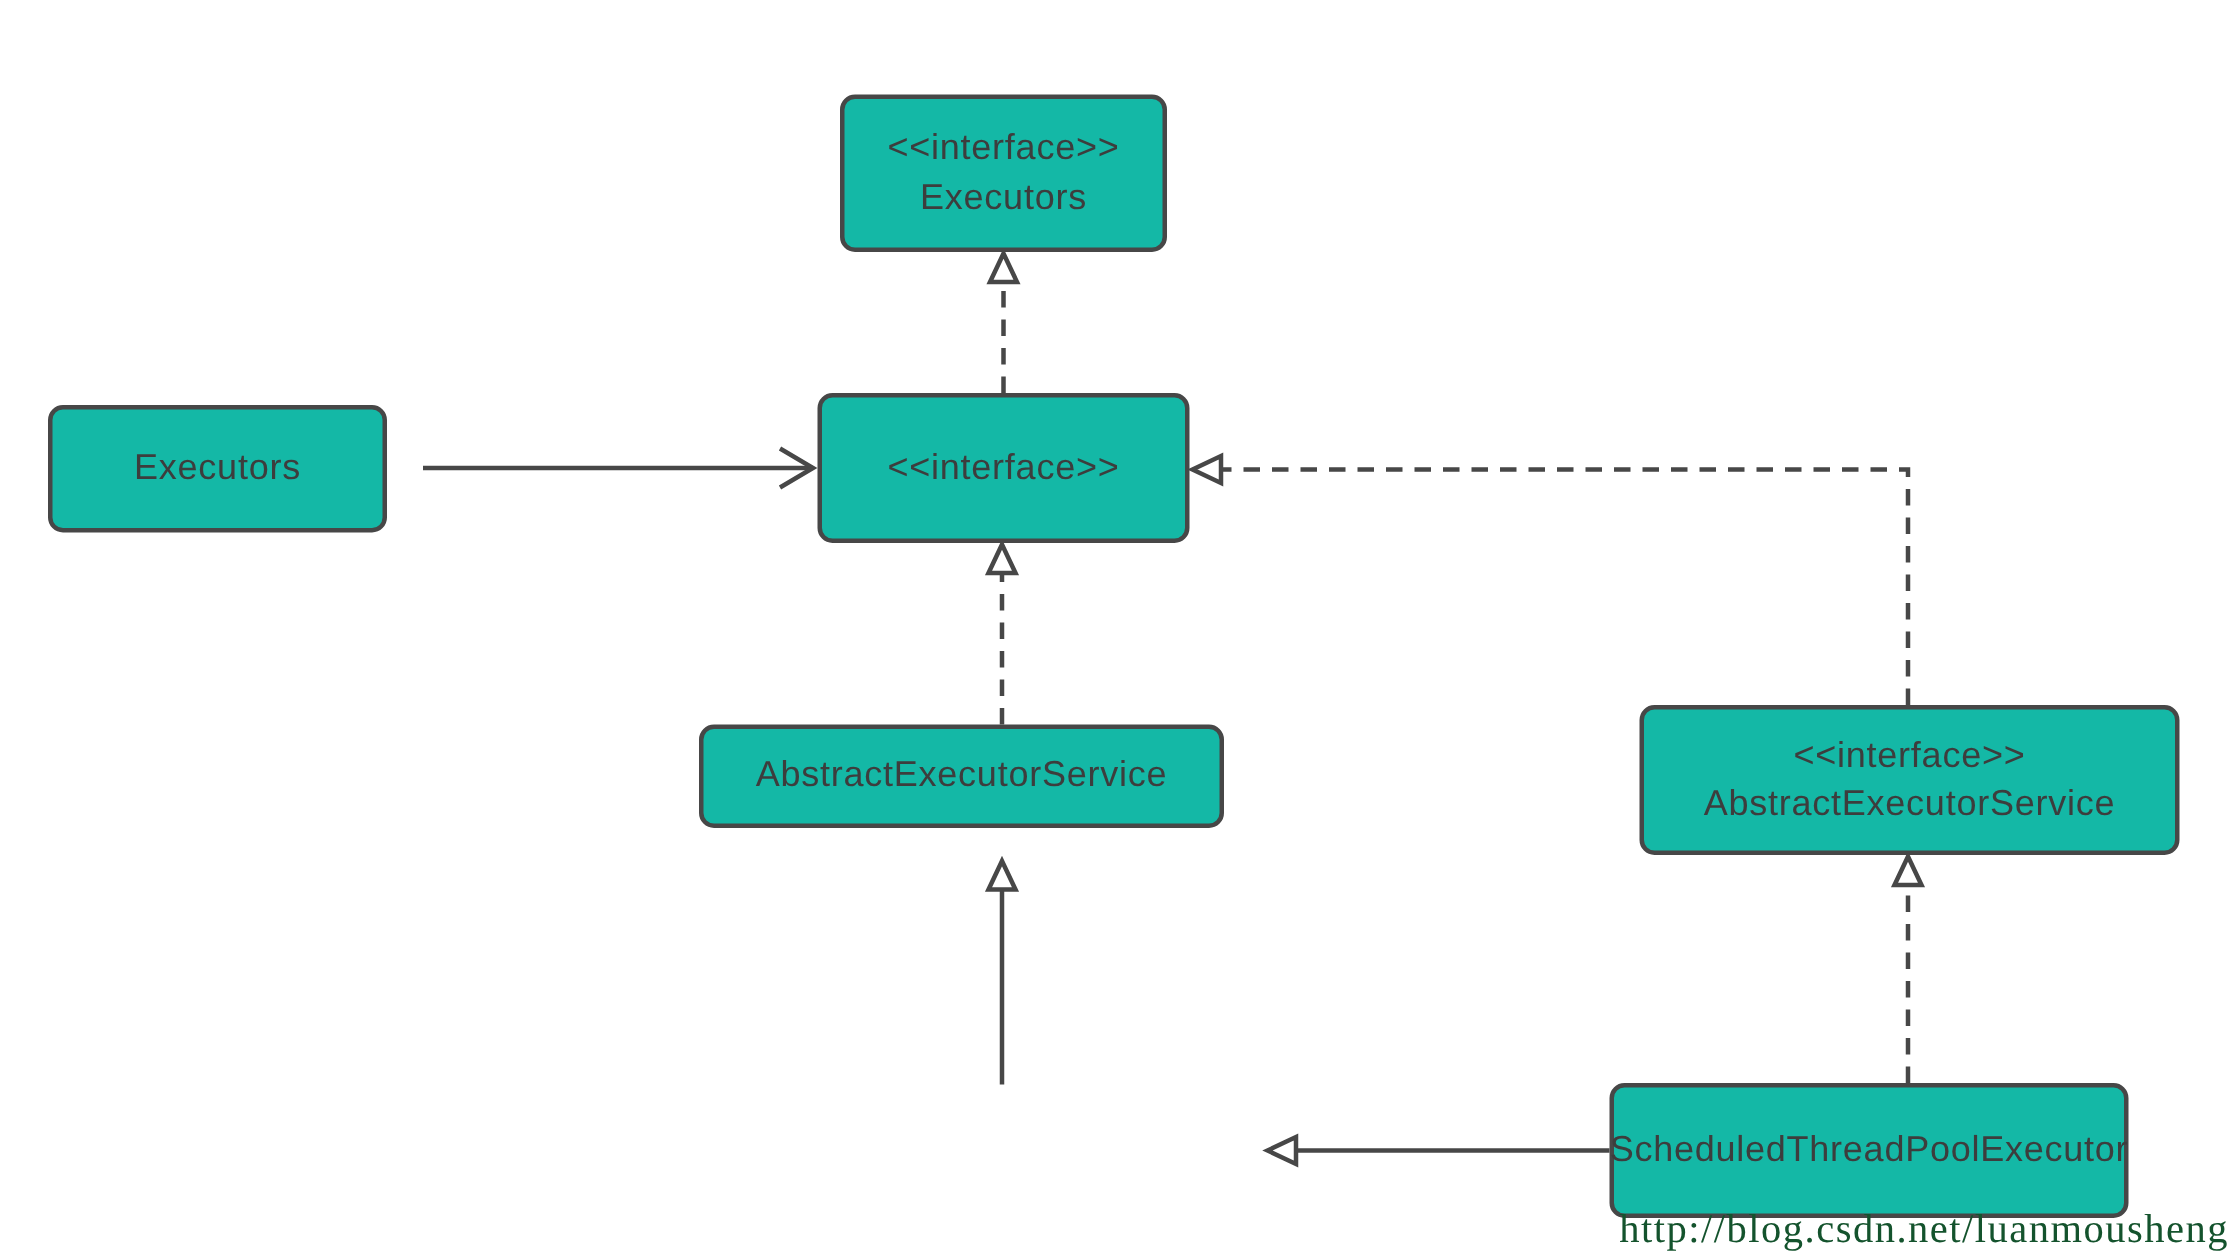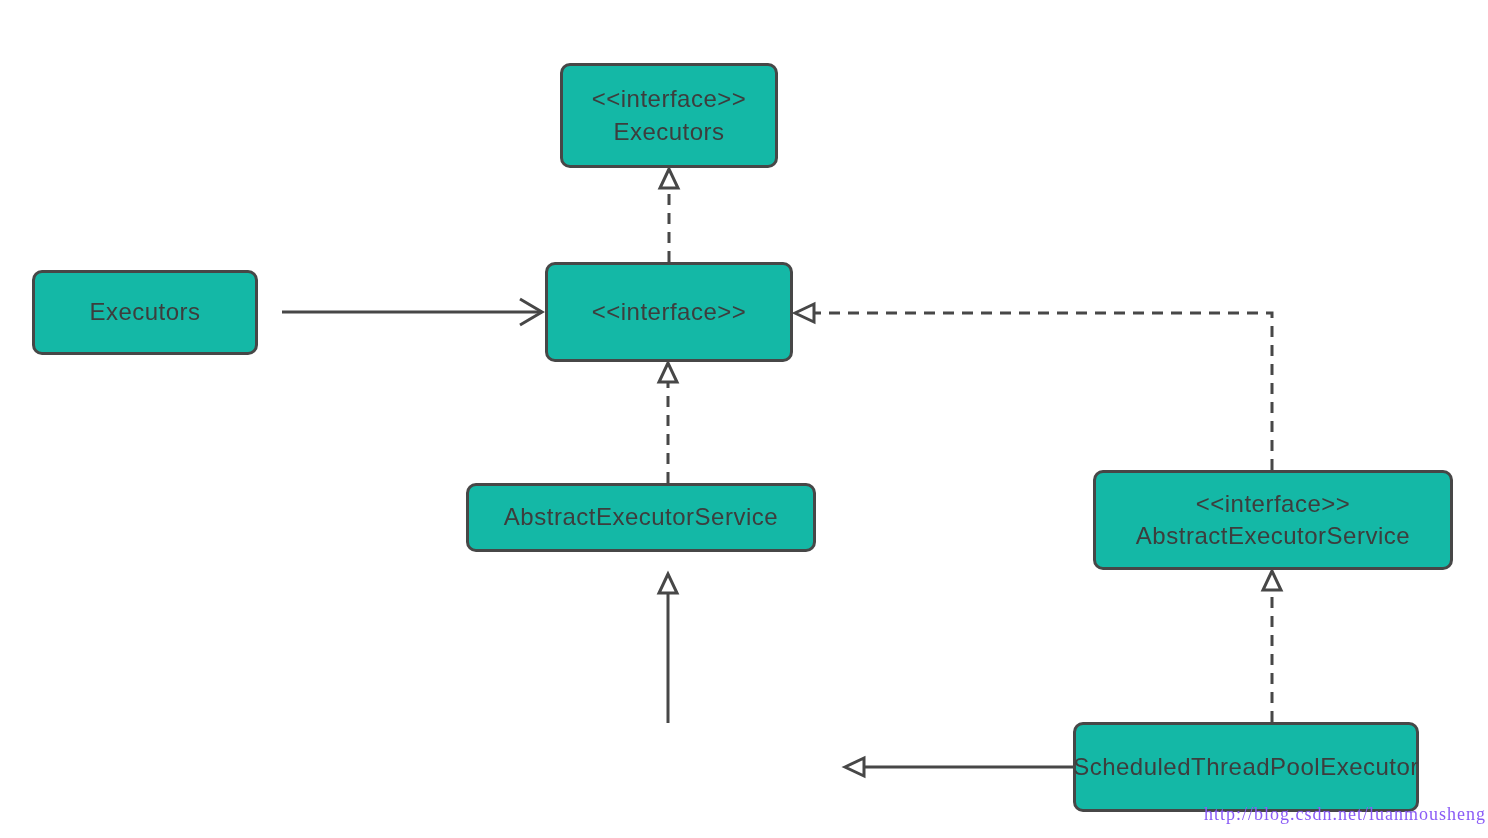--- a/index.html
+++ b/index.html
@@ -38,22 +38,22 @@
     line-height: 1.35;
     letter-spacing: 0.5px;
     z-index: 2;
   }
   .uml-node .stereotype:empty { display: none; }
   .watermark {
     position: absolute;
     right: 2px;
     top: 804px;
     font-family: "Liberation Serif", serif;
-    font-size: 18px;
-    color: #8b5cf6;
+    font-size: 27px;
+    color: #14532d;
     letter-spacing: 1px;
     white-space: nowrap;
     z-index: 3;
   }
 </style>
 </head>
 <body>
 
 <div class="canvas">
 

